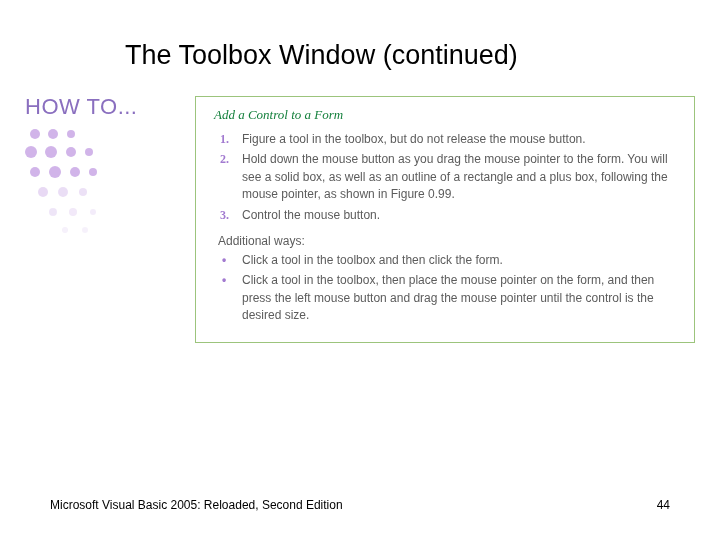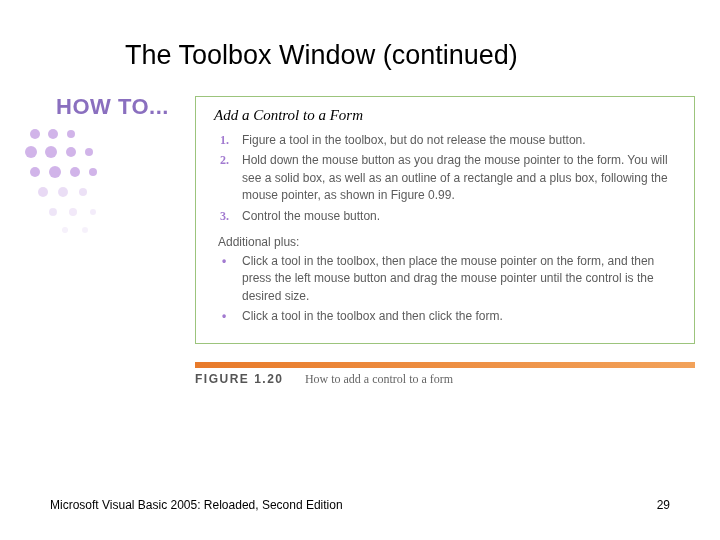--- a/index.html
+++ b/index.html
@@ -26,47 +26,46 @@
     position: relative;
     margin: 0 0 0 -10px;
   }
   .howto-label {
     position: absolute;
     left: -40px;
     top: -2px;
     width: 175px;
     color: #8a6fbf;
     font-family: "Arial Black", Arial, sans-serif;
-    font-weight: 700;
+    font-weight: 400;
     font-size: 22px;
     letter-spacing: 0.5px;
-    text-align: center;
   }
   .dots {
     position: absolute;
     left: -40px;
     top: 30px;
     width: 160px;
     height: 120px;
     pointer-events: none;
   }
   .panel {
     margin-left: 130px;
     border: 1px solid #9cc47c;
     padding: 10px 18px 14px 18px;
     width: 500px;
     background: #fff;
     position: relative;
     z-index: 1;
   }
   .panel-title {
-    color: #000000;
+    color: #15803d;
     font-family: Georgia, "Times New Roman", serif;
     font-style: italic;
-    font-size: 15px;
+    font-size: 13px;
     margin-bottom: 8px;
   }
   ol.steps {
     list-style: none;
     counter-reset: step;
     margin: 0 0 10px 6px;
     color: #5c5c5c;
     font-size: 12px;
     line-height: 1.45;
   }
@@ -175,33 +174,26 @@
       </g>
     </svg>
 
     <div class="panel">
       <div class="panel-title">Add a Control to a Form</div>
       <ol class="steps">
         <li>Figure a tool in the toolbox, but do not release the mouse button.</li>
         <li>Hold down the mouse button as you drag the mouse pointer to the form. You will see a solid box, as well as an outline of a rectangle and a plus box, following the mouse pointer, as shown in Figure 0.99.</li>
         <li>Control the mouse button.</li>
       </ol>
-      <div class="subhead">Additional plus:</div>
+      <div class="subhead">Additional ways:</div>
       <ul class="bullets">
+        <li>Click a tool in the toolbox and then click the form.</li>
         <li>Click a tool in the toolbox, then place the mouse pointer on the form, and then press the left mouse button and drag the mouse pointer until the control is the desired size.</li>
-        <li>Click a tool in the toolbox and then click the form.</li>
       </ul>
     </div>
 
-    <div class="figbar">
-      <div class="orange-bar"></div>
-      <div class="fig-line">
-        <span class="fig-label">FIGURE 1.20</span>
-        <span class="fig-caption">How to add a control to a form</span>
-      </div>
-    </div>
   </div>
 
   <div class="footer">
     <span>Microsoft Visual Basic 2005: Reloaded, Second Edition</span>
-    <span>29</span>
+    <span>44</span>
   </div>
 </div>
 
 </body></html>

